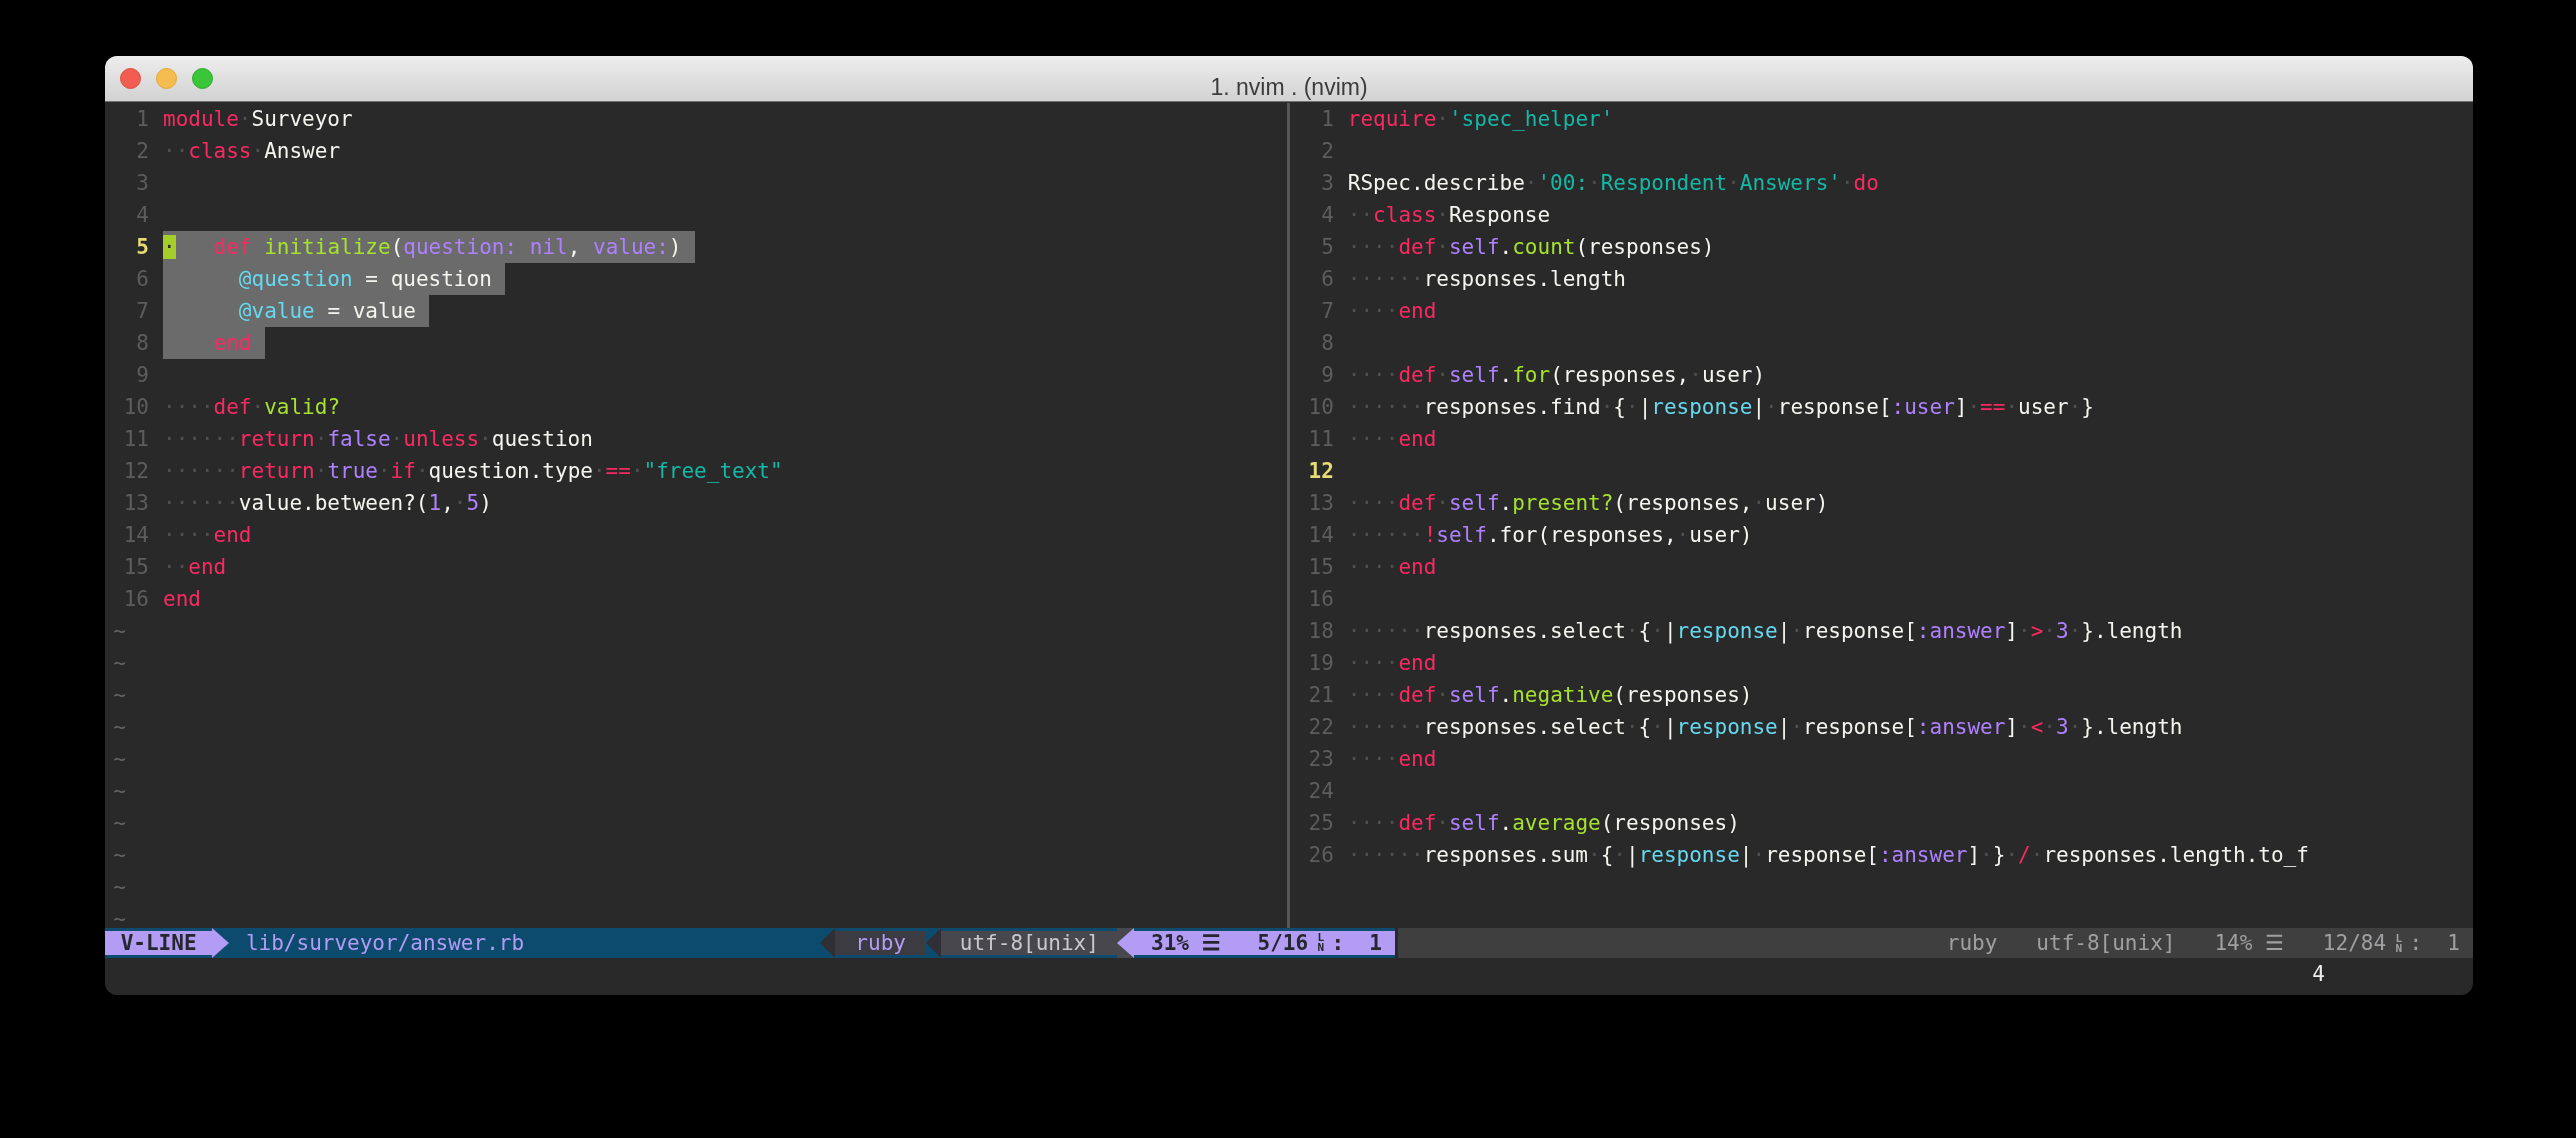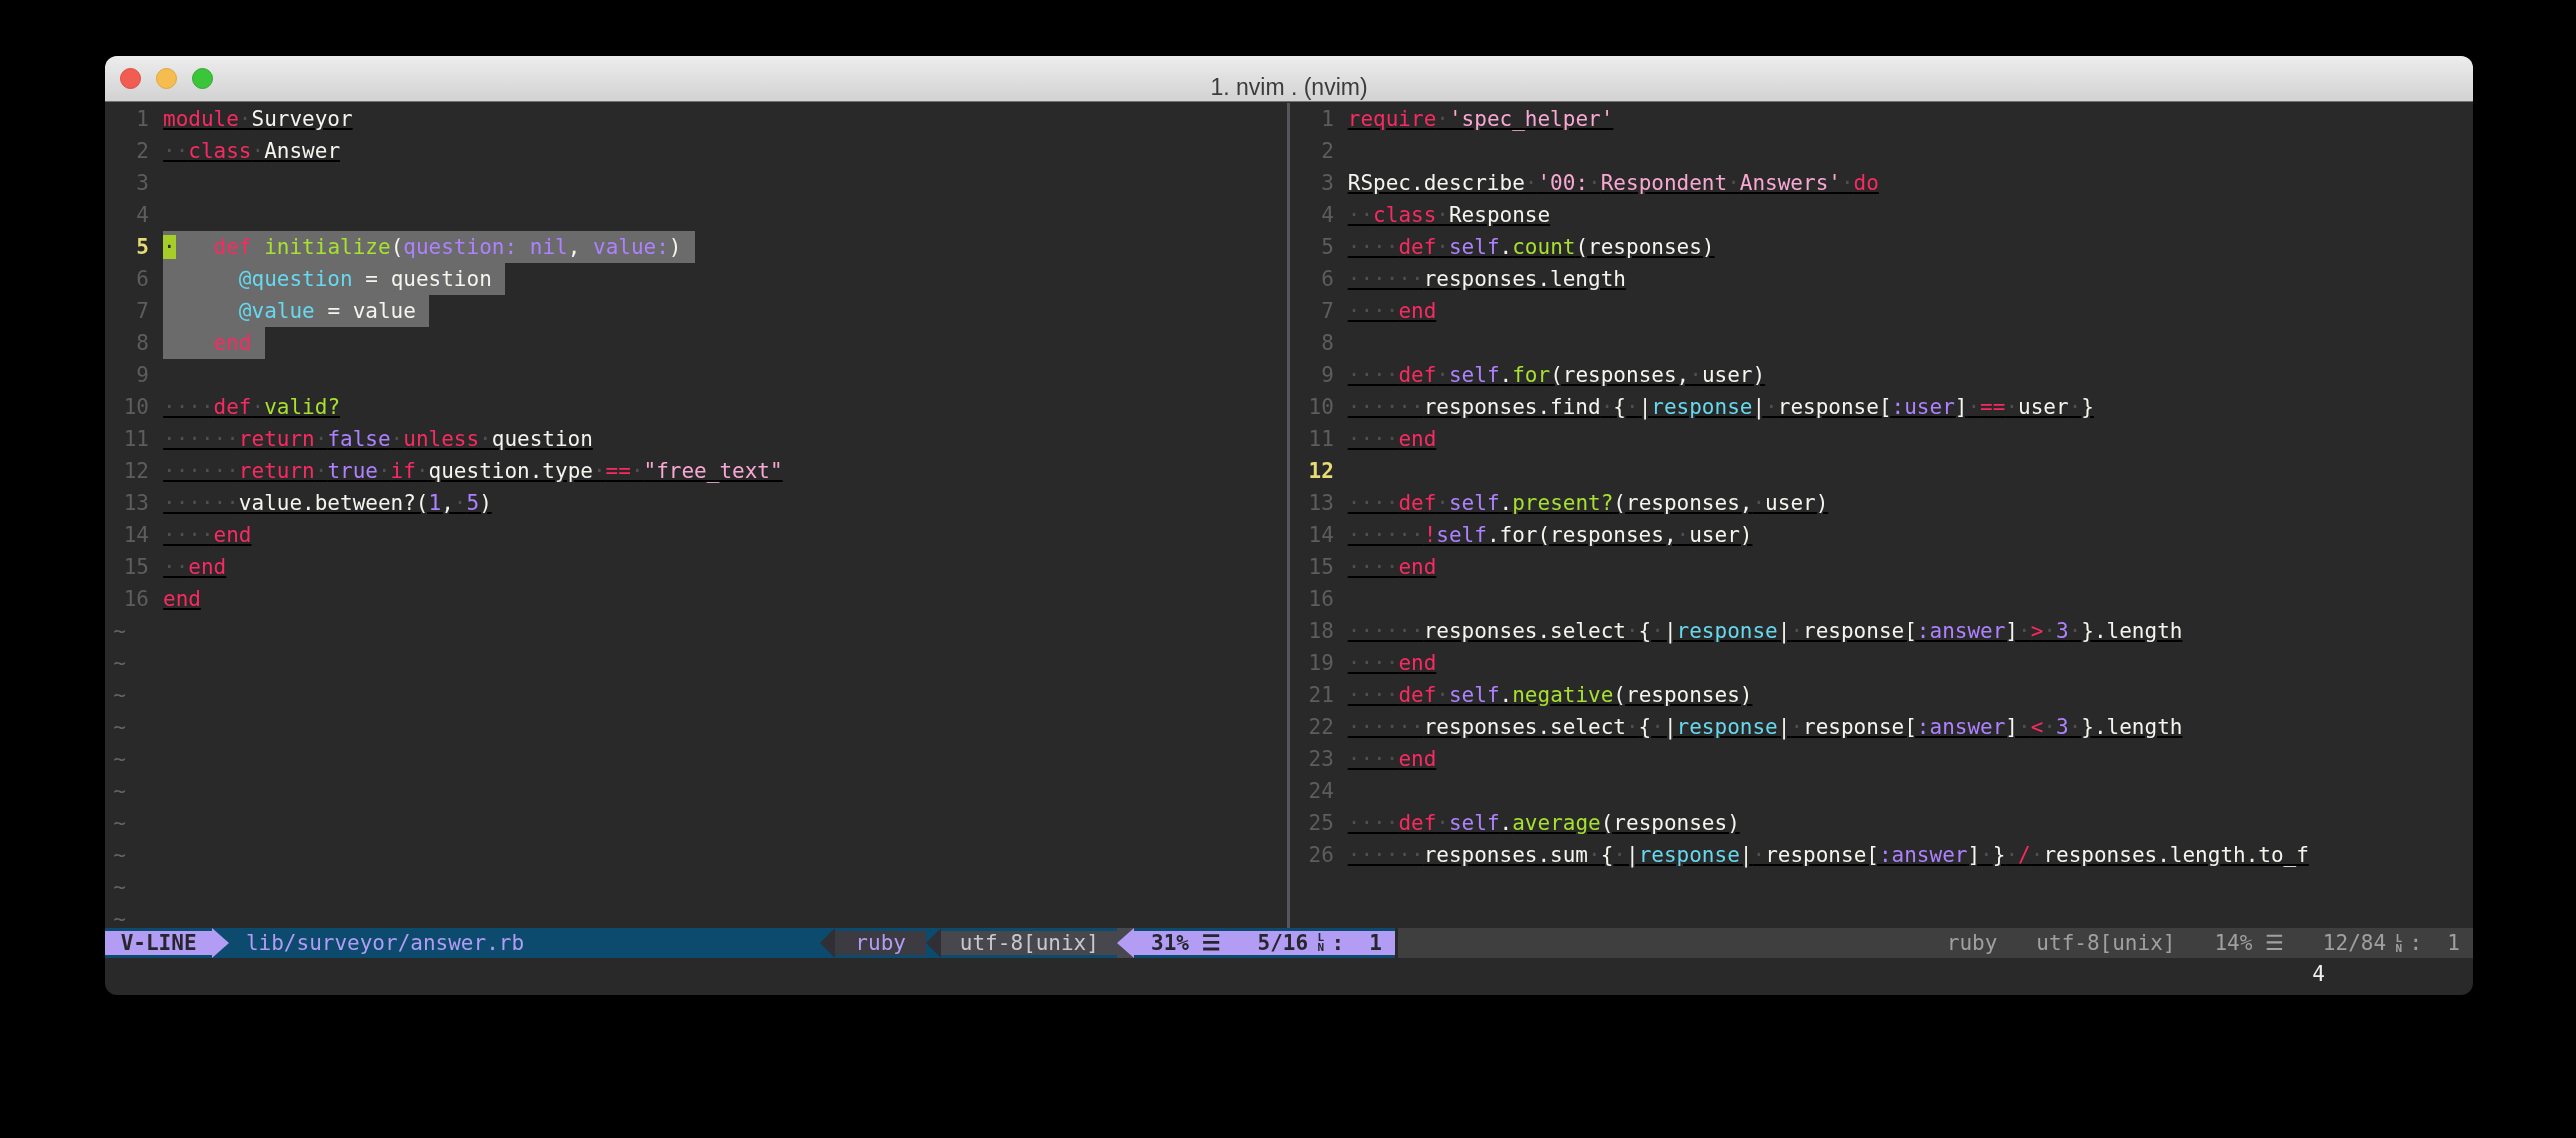--- a/index.html
+++ b/index.html
@@ -21,23 +21,23 @@
   .panes{position:absolute;top:47px;left:0;right:0;bottom:0;display:flex;flex-direction:column;}
   .buffers{display:flex;height:825px;}
   .pane{overflow:hidden;}
   .pane.left{width:1182px;}
   .pane.right{flex:1;}
   .vdivider{width:2.8px;background:#56565a;height:100%;}
   .row{height:32px;line-height:32px;display:flex;font-size:21px;white-space:pre;}
   .lnum{width:44px;flex-shrink:0;text-align:right;padding-right:14px;color:#5d5d5d;}
   .row.cur .lnum{color:#e6db74;font-weight:bold;}
   .tilde{color:#636363;padding-left:8.3px;}
-  .code{white-space:pre;text-decoration:underline;}
+  .code{white-space:pre;}
   .k{color:#f92a62;} .f{color:#a6e22e;} .p{color:#ae81ff;} .c{color:#66d9ef;}
-  .s{color:#f9a8d4;} .t{color:#f5f5ef;} .w{color:#4e4e4e;}
+  .s{color:#14b8a6;} .t{color:#f5f5ef;} .w{color:#4e4e4e;}
   .selline{background:#6b6b6b;padding-right:13px;display:inline-block;}
   .selline .w{color:#6b6b6b;}
   .cursor{background:#a5ce29;color:#2e2e2e;}
   
   .statusrow{display:flex;height:30px;font-size:21px;}
   .st-left{width:1290px;display:flex;background:#0c4a6e;align-items:center;}
   .seg{display:flex;align-items:center;}
   .seg-mode{background:#b29cf4;color:#26262e;font-weight:bold;padding:0 15.7px;}
   .arrow-r{width:0;height:0;border-top:15px solid transparent;border-bottom:15px solid transparent;
            border-left:17.6px solid #b29cf4;}

